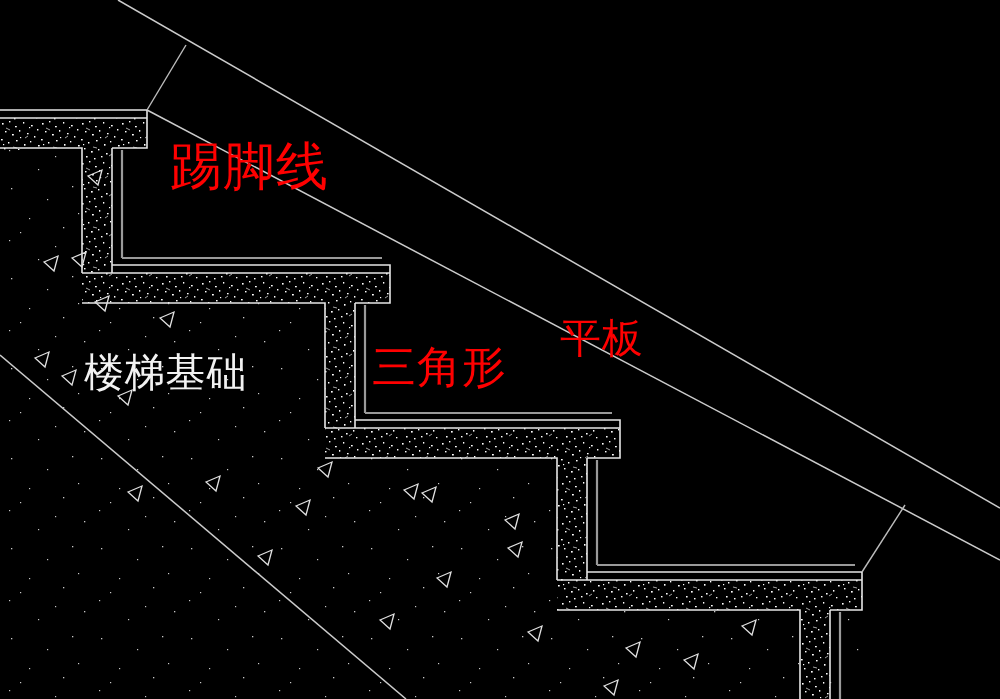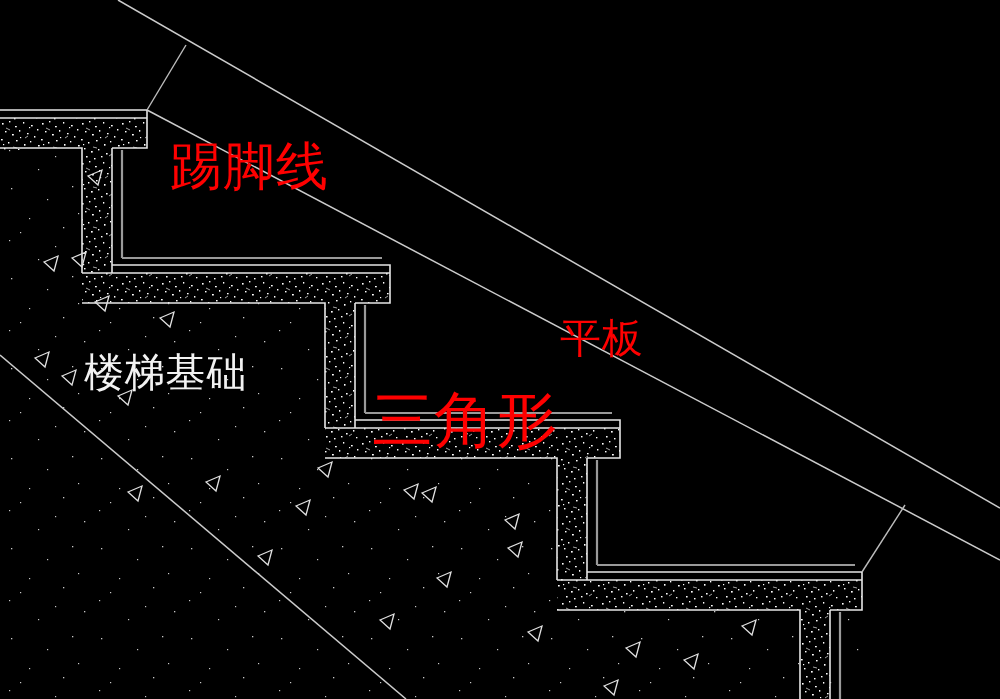--- a/index.html
+++ b/index.html
@@ -196,19 +196,19 @@
       <path d="M 742,626 L 756,620 L 752,635 Z"></path>
       <path d="M 258,556 L 272,550 L 268,565 Z"></path>
       <path d="M 95,302 L 109,296 L 105,311 Z"></path>
       <path d="M 318,468 L 332,462 L 328,477 Z"></path>
       <path d="M 604,686 L 618,680 L 614,695 Z"></path>
     </g>
   </svg>
 
   <div class="label label-red" style="left:170px; top:140px; font-size:52px;">踢脚线</div>
 
-  <div class="label label-red" style="left:372px; top:345px; font-size:61px;margin-top:44px;">三角形</div>
+  <div class="label label-red" style="left:372px; top:345px; font-size:44px;">三角形</div>
 
   <div class="label label-red" style="left:560px; top:318px; font-size:41px;">平板</div>
 
   <div class="label label-white" style="left:84px; top:352px; font-size:40px;">楼梯基础</div>
 
 </div>
 
 </body></html>

